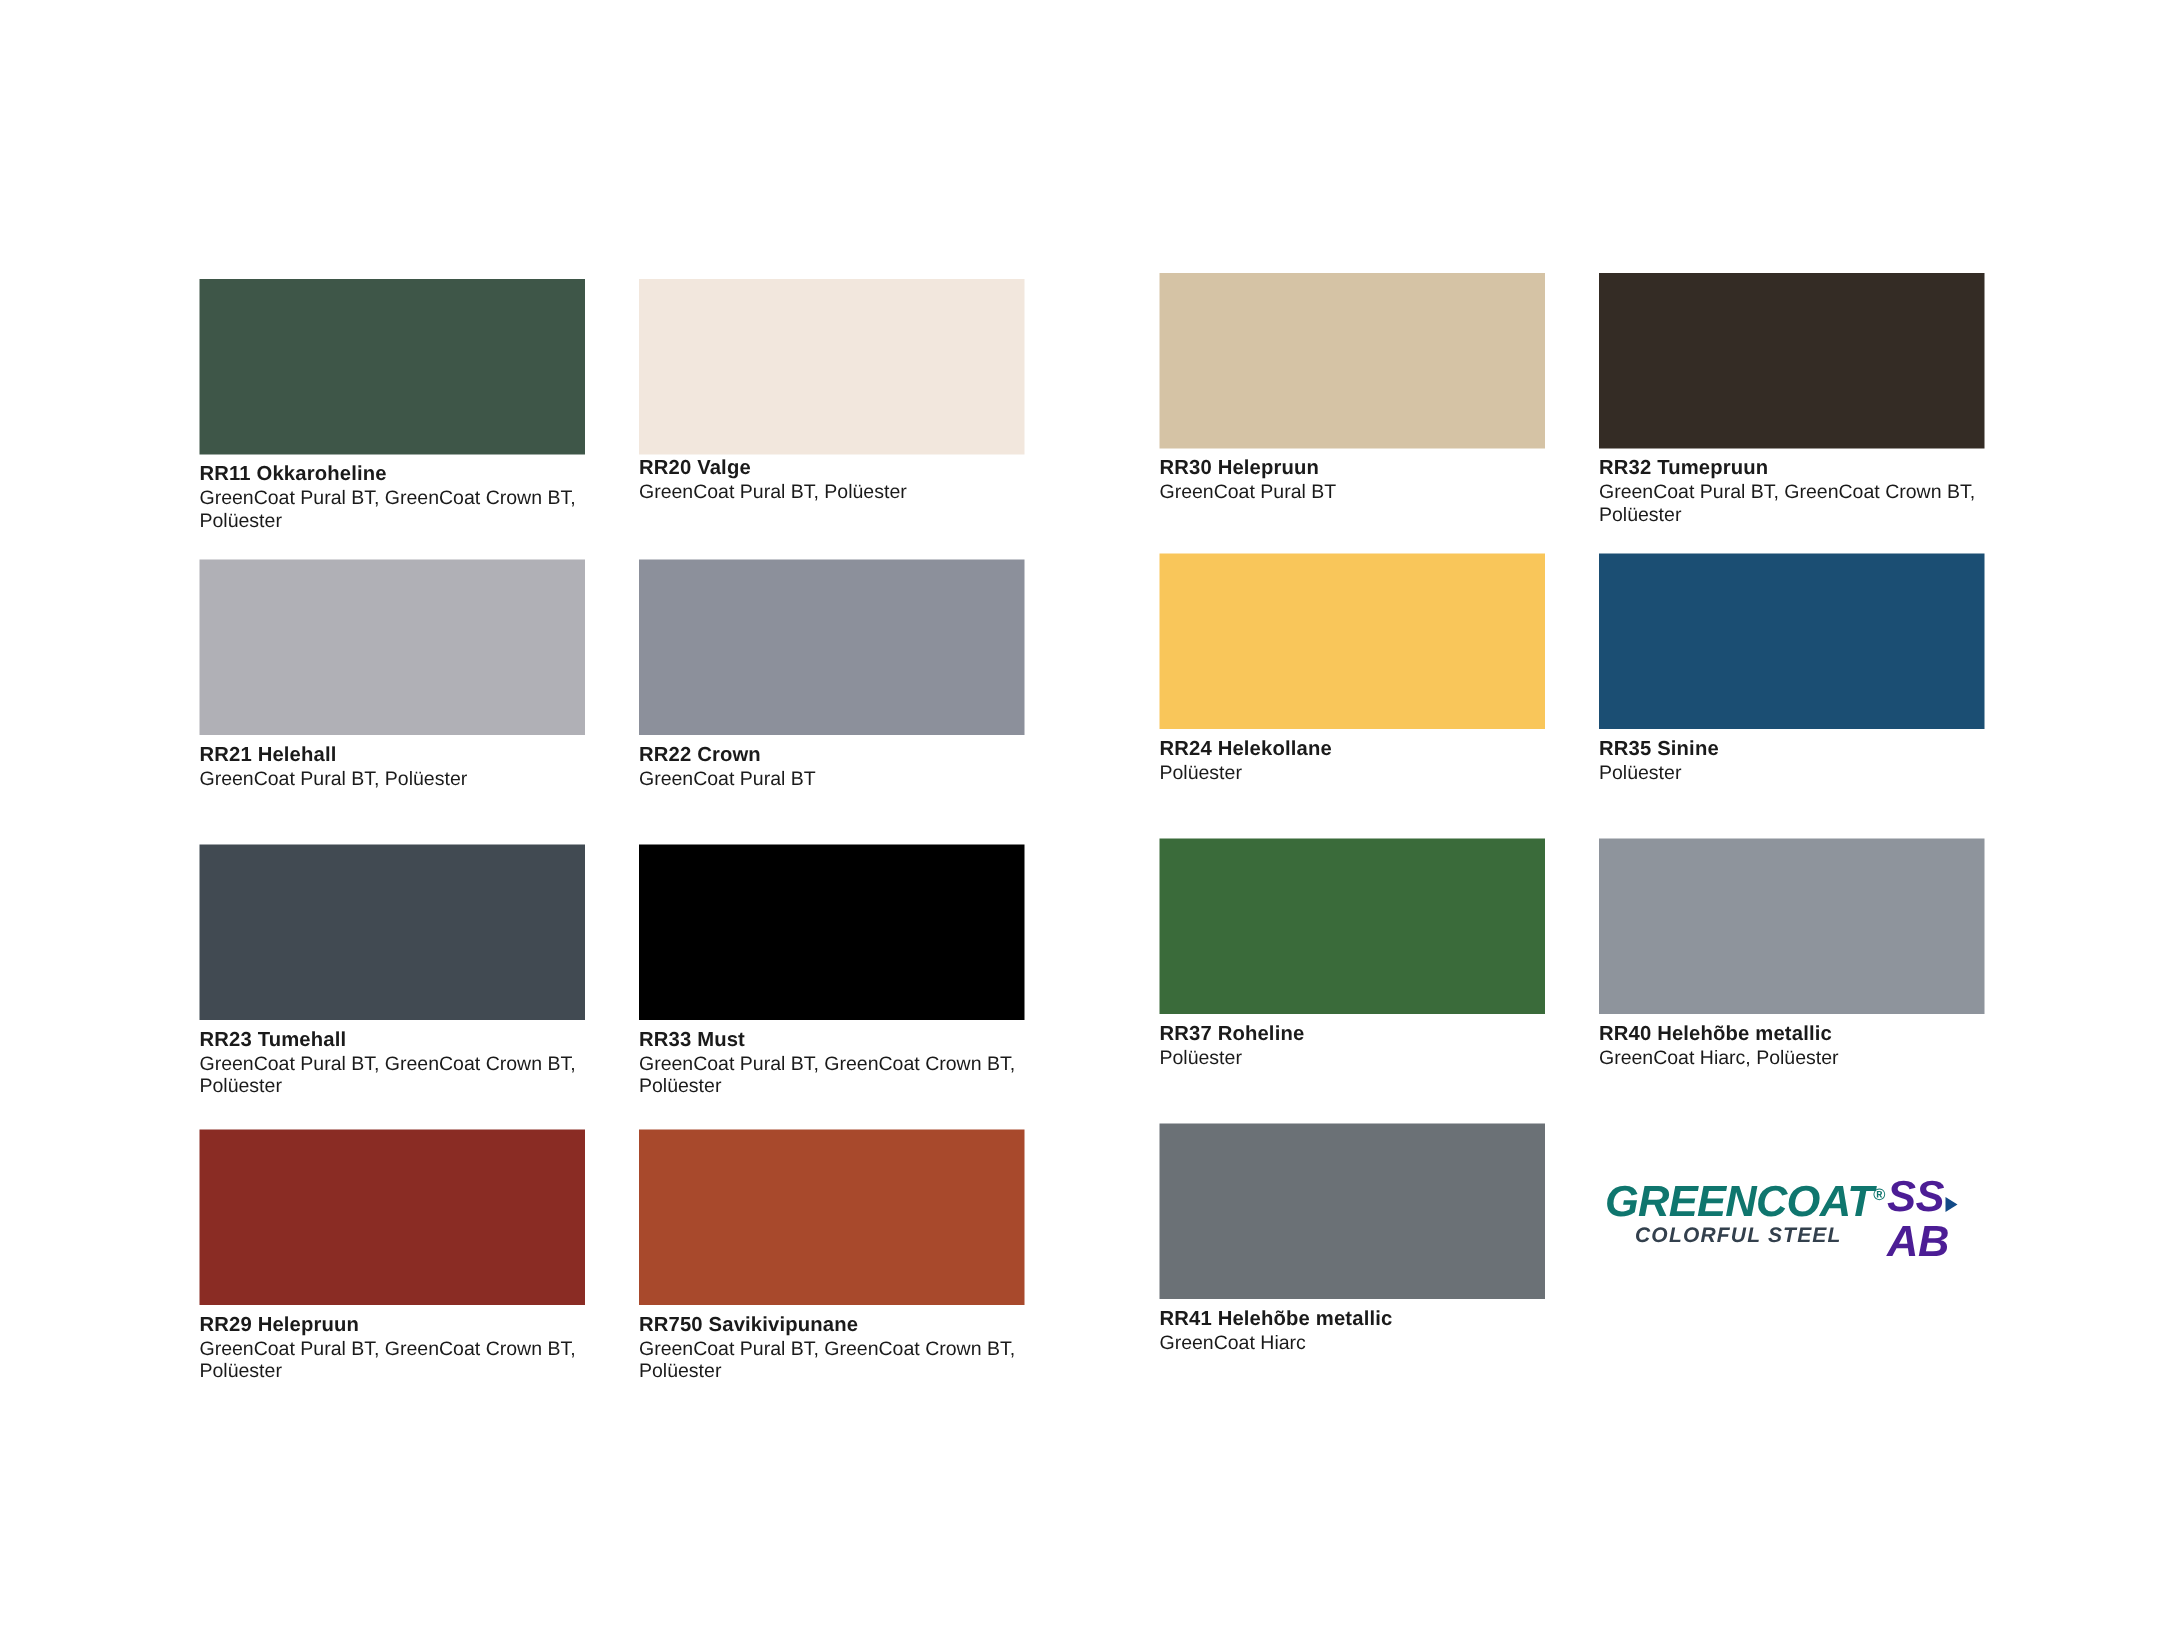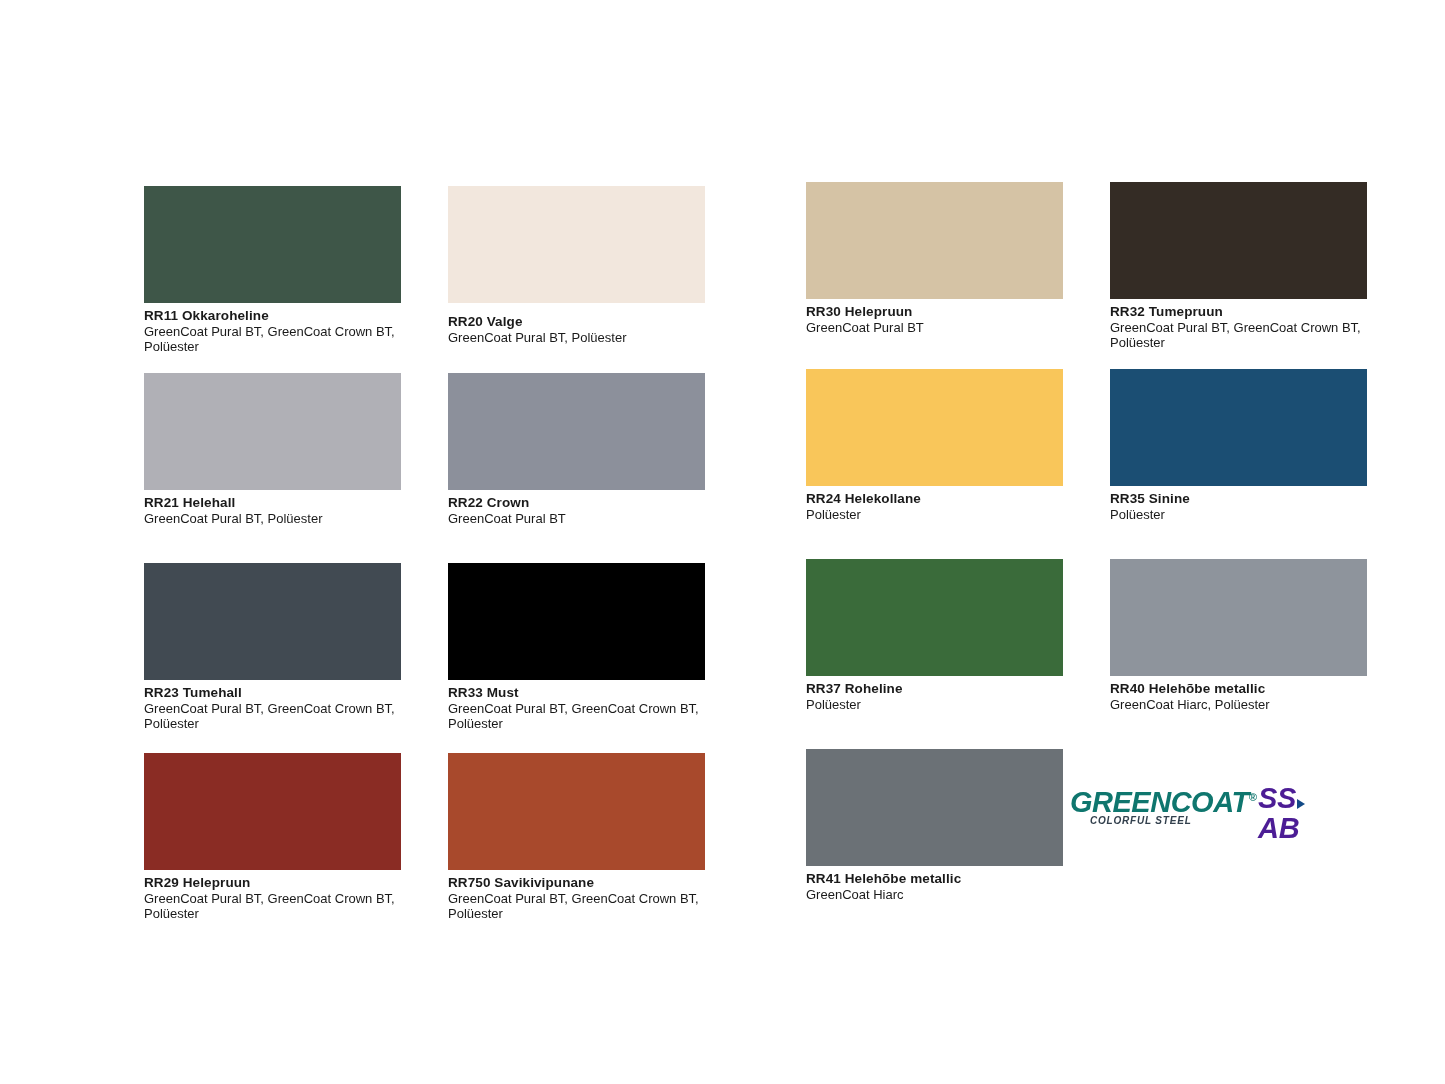--- a/index.html
+++ b/index.html
@@ -18,21 +18,20 @@
   #page {
     position: relative;
     width: 1445px;
     height: 1084px;
     background: #ffffff;
   }
 
   .cell {
     width: 257px;
     box-sizing: border-box;
-    margin-left: 11px;
   }
   .cell.gap {
     margin-right: 36px;
   }
 
   .swatch {
     width: 257px;
     height: 117px;
     display: block;
   }
@@ -102,21 +101,21 @@
     vertical-align: super;
     letter-spacing: 0;
   }
   .logo-tagline {
     position: absolute;
     left: 20px;
     top: 33px;
     font-family: "Liberation Sans", sans-serif;
     font-style: italic;
     font-weight: bold;
-    font-size: 10px;
+    font-size: 14px;
     letter-spacing: 0.8px;
     color: #33404d;
   }
   .logo-ssab {
     position: absolute;
     left: 188px;
     top: 1px;
     font-family: "Liberation Sans", sans-serif;
     font-style: italic;
     font-weight: bold;
@@ -145,21 +144,21 @@
     <div class="group-left">
       <div class="cell gap">
         <div class="swatch" style="background:#3e5648;"></div>
         <div class="label-block">
           <div class="sw-name">RR11 Okkaroheline</div>
           <div class="sw-products">GreenCoat Pural BT, GreenCoat Crown BT, Polüester</div>
         </div>
       </div>
       <div class="cell">
         <div class="swatch" style="background:#f2e7dd;"></div>
-        <div class="label-block" style="padding-top:11px">
+        <div class="label-block" style="padding-top:1px">
           <div class="sw-name">RR20 Valge</div>
           <div class="sw-products">GreenCoat Pural BT, Polüester</div>
         </div>
       </div>
     </div>
     <div class="group-right">
       <div class="cell gap">
         <div class="swatch" style="background:#d5c3a5;"></div>
         <div class="label-block">
           <div class="sw-name">RR30 Helepruun</div>

